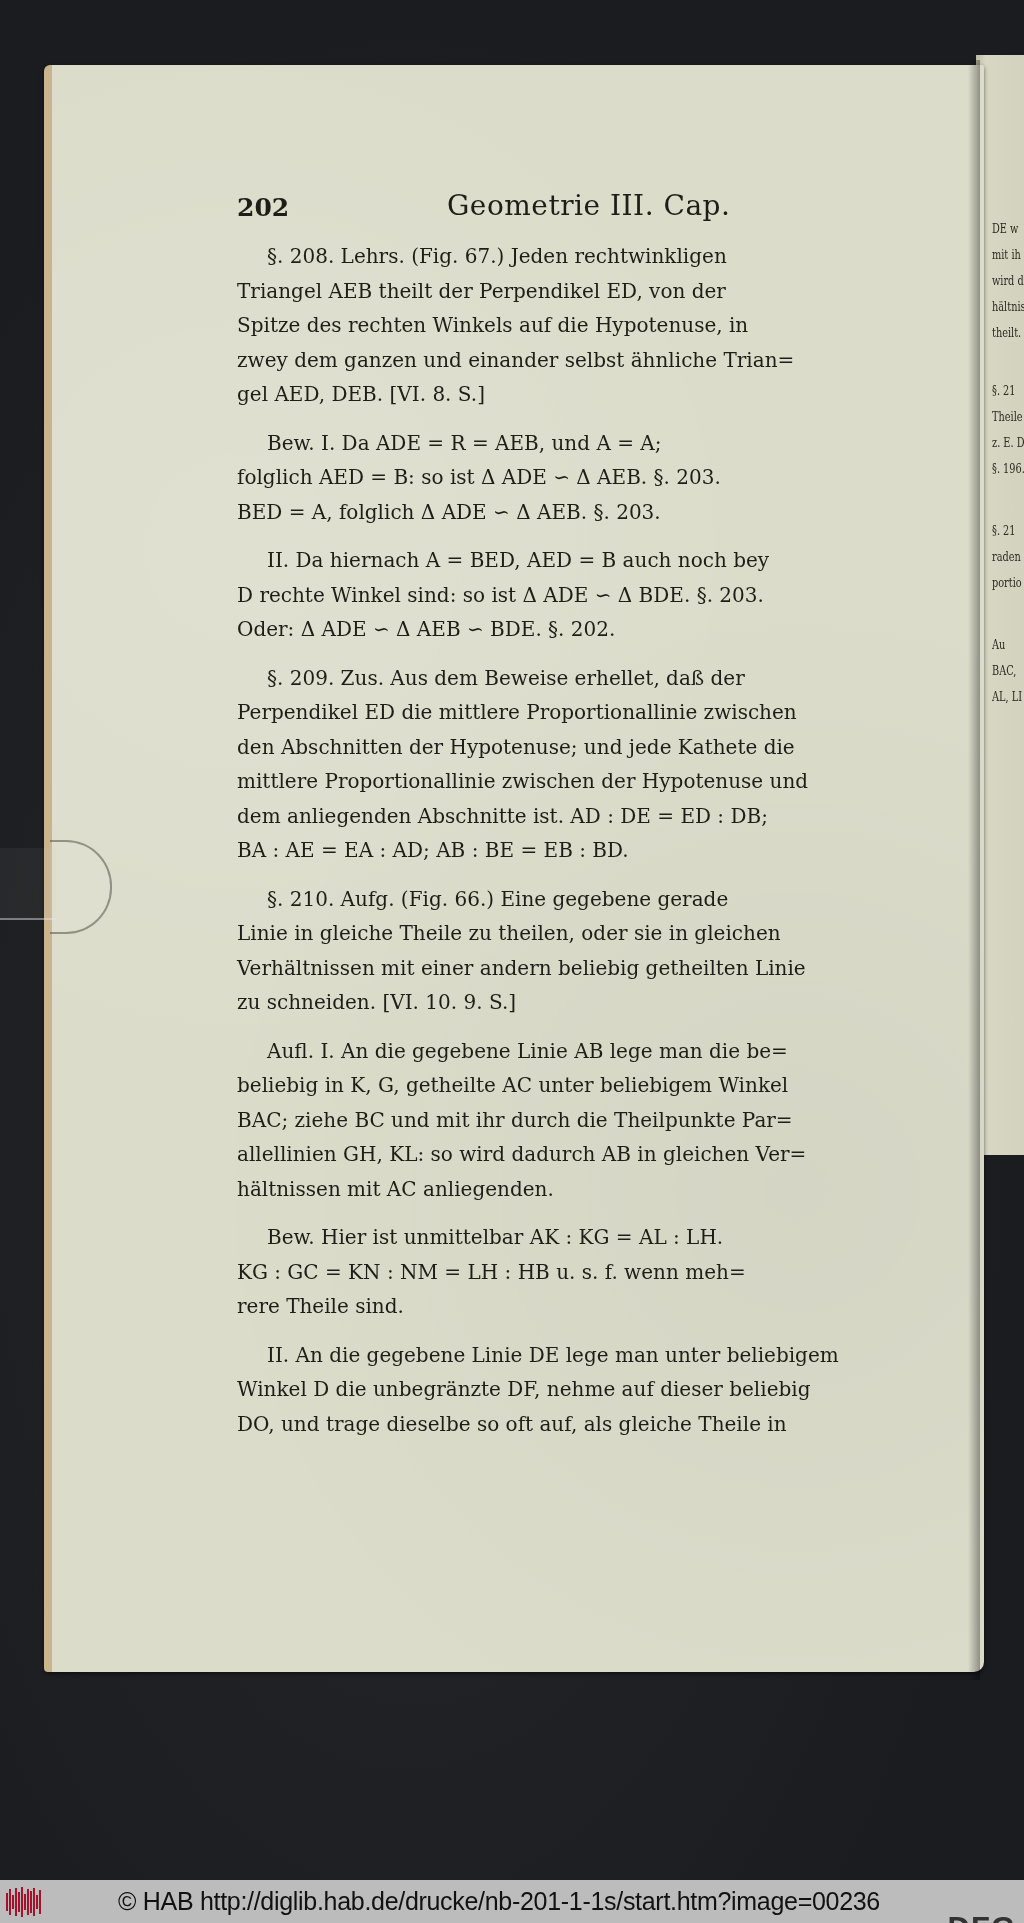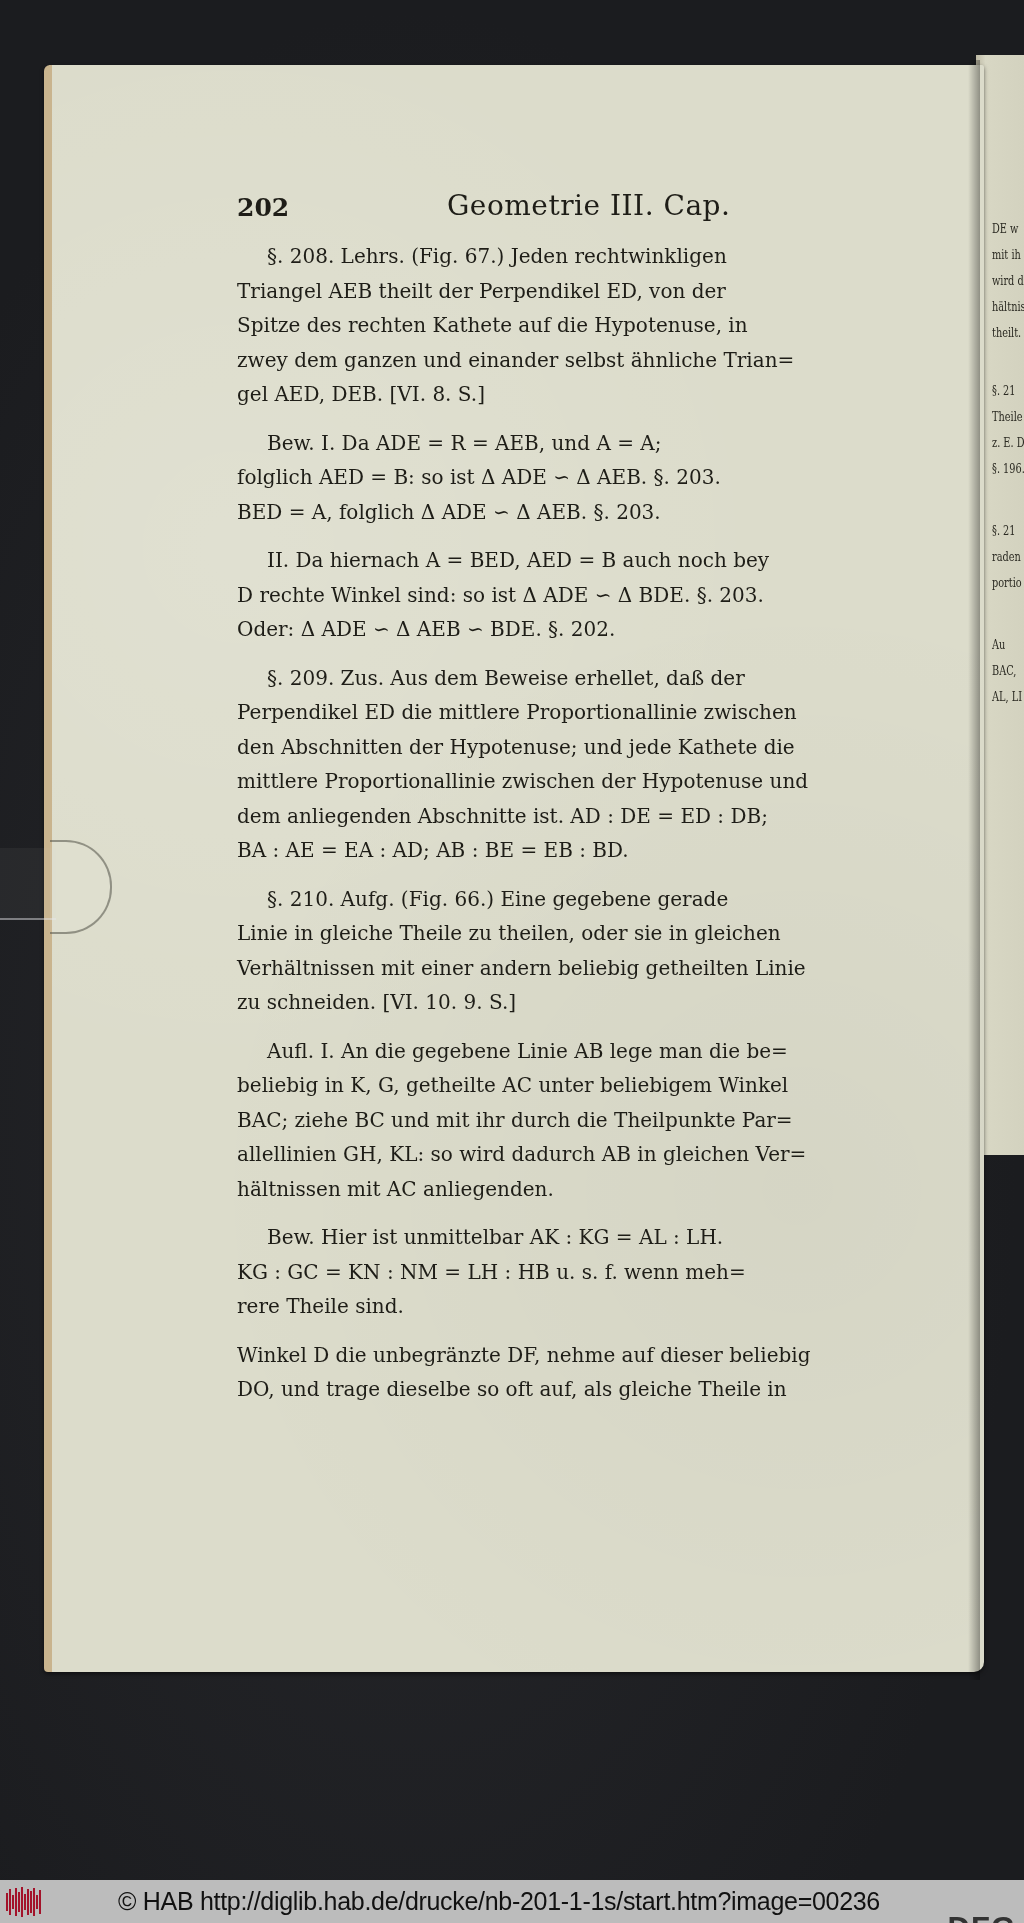--- a/index.html
+++ b/index.html
@@ -122,21 +122,21 @@
 
 <div class="text-block">
   <div class="running-head">
     <span class="page-number">202</span>
     <span class="chapter-title">Geometrie III. Cap.</span>
   </div>
 
   <div class="para">
     <span class="line indent">§. 208. Lehrs. (Fig. 67.) Jeden rechtwinkligen</span>
     <span class="line">Triangel AEB theilt der Perpendikel ED, von der</span>
-    <span class="line">Spitze des rechten Kathete auf die Hypotenuse, in</span>
+    <span class="line">Spitze des rechten Winkels auf die Hypotenuse, in</span>
     <span class="line">zwey dem ganzen und einander selbst ähnliche Trian=</span>
     <span class="line">gel AED, DEB. [VI. 8. S.]</span>
   </div>
 
   <div class="para">
     <span class="line indent">Bew. I. Da ADE = R = AEB, und A = A;</span>
     <span class="line">folglich AED = B: so ist Δ ADE ∽ Δ AEB. §. 203.</span>
     <span class="line">BED = A, folglich Δ ADE ∽ Δ AEB. §. 203.</span>
   </div>
 
@@ -170,20 +170,21 @@
     <span class="line">hältnissen mit AC anliegenden.</span>
   </div>
 
   <div class="para">
     <span class="line indent">Bew. Hier ist unmittelbar AK : KG = AL : LH.</span>
     <span class="line">KG : GC = KN : NM = LH : HB u. s. f. wenn meh=</span>
     <span class="line">rere Theile sind.</span>
   </div>
 
   <div class="para">
+    <span class="line indent">II. An die gegebene Linie DE lege man unter beliebigem</span>
     <span class="line">Winkel D die unbegränzte DF, nehme auf dieser beliebig</span>
     <span class="line">DO, und trage dieselbe so oft auf, als gleiche Theile in</span>
   </div>
 </div>
 
 <div class="footer-bar">
   <div class="hab-logo">
     <span style="height:18px"></span>
       <span style="height:26px"></span>
       <span style="height:14px"></span>

